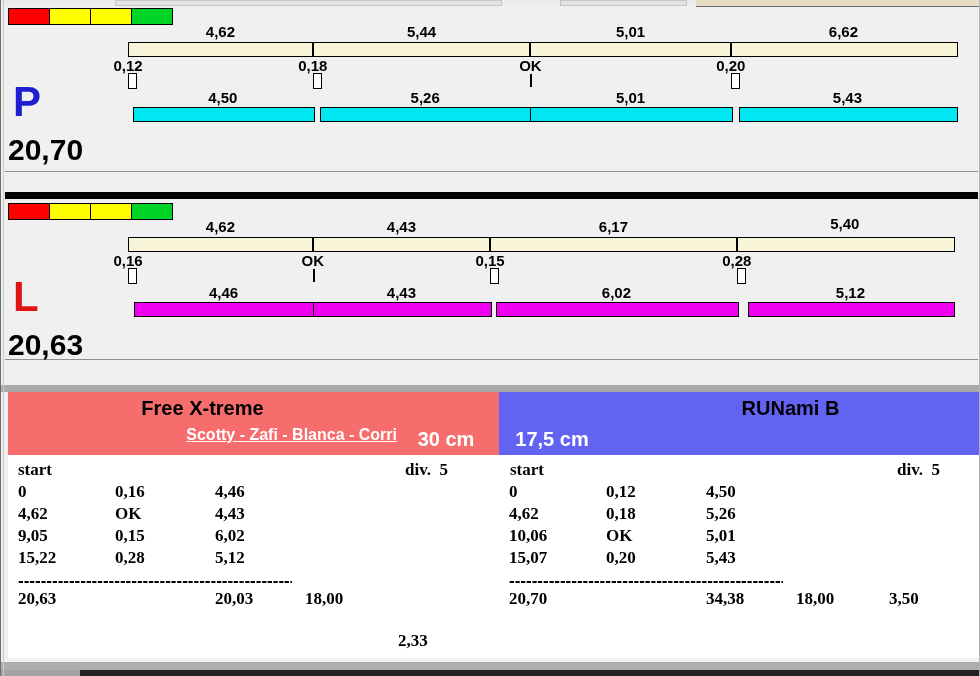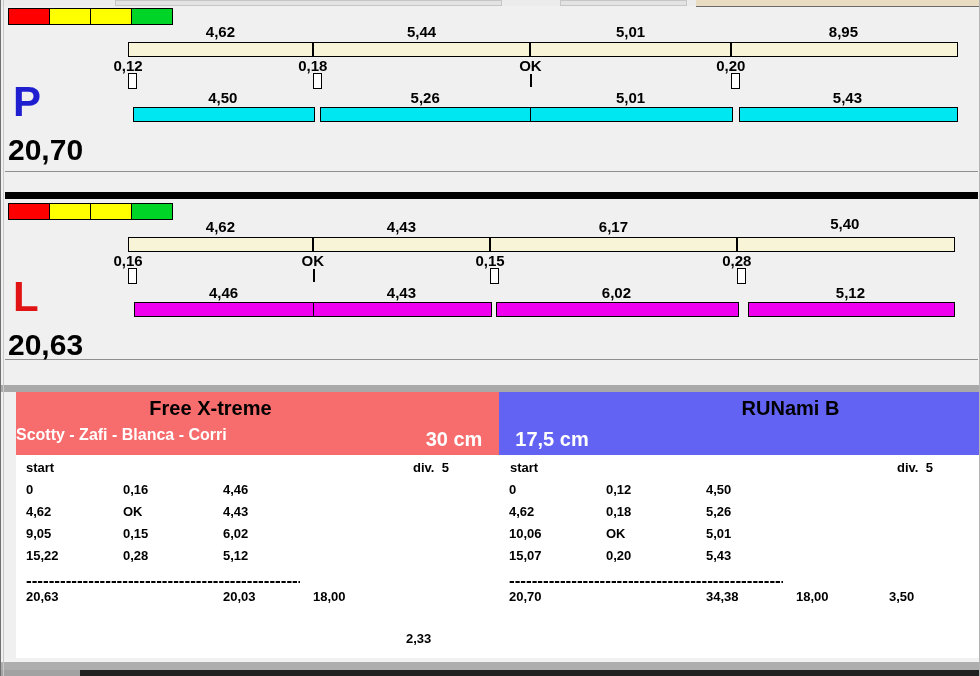--- a/index.html
+++ b/index.html
@@ -29,32 +29,32 @@
   .split-bar{position:absolute;top:35px;height:13px;background:#f8f4d8;border:1px solid #000;box-sizing:content-box;}
   .split-div{position:absolute;top:35px;width:2px;height:15px;background:#000;}
   .bar-label{position:absolute;font-size:15px;font-weight:bold;transform:translateX(-50%);white-space:nowrap;line-height:1;}
   .marker-box{position:absolute;top:66px;width:7px;height:14px;background:#fff;border:1px solid #000;}
   .marker-tick{position:absolute;top:67px;width:2px;height:13px;background:#000;}
   .run-bar{position:absolute;top:100px;height:13px;border:1px solid #000;}
   .divider-black{left:5px;top:192px;width:973px;height:7px;background:#000;}
   
   .gray-band{left:0;top:385px;width:980px;height:7px;background:#a9a9a9;}
   .panel{top:392px;height:266px;box-sizing:border-box;}
-  .panel-left{left:16px;width:560px;border-right:4px solid #3b82f6;}
+  .panel-left{left:8px;width:560px;border-right:4px solid #3b82f6;}
   .panel-right{left:499px;width:534px;}
   .panel-header{position:absolute;left:0;top:0;right:0;height:63px;}
   .panel-title{position:absolute;top:4px;font-size:20px;font-weight:bold;text-align:center;color:#000;line-height:1.2;}
-  .panel-dogs{position:absolute;top:33px;font-size:16px;font-weight:bold;text-align:left;color:#fff;line-height:1.2;}
+  .panel-dogs{position:absolute;top:33px;font-size:16px;font-weight:bold;text-align:right;color:#fff;line-height:1.2;text-decoration:underline;}
   .tl .panel-title,.tl .panel-dogs{left:0;width:389px;}
   .tr .panel-title,.tr .panel-dogs{left:106px;width:371px;}
   .cm-label{position:absolute;top:37px;font-size:20px;font-weight:bold;color:#fff;text-align:center;line-height:1;}
   .cm-left{left:389px;width:98px;}
   .cm-right{left:0;width:106px;}
   .panel-content{position:absolute;left:0;top:63px;right:0;bottom:0;background:#fff;}
-  .tcell{position:absolute;font-size:13px;font-weight:bold;line-height:1;white-space:pre;}
+  .tcell{position:absolute;font-size:17px;font-weight:bold;line-height:1;white-space:pre;font-family:Liberation Serif, serif;}
   .sep-row{position:absolute;font-size:17px;font-weight:bold;line-height:1;width:274px;overflow:hidden;white-space:nowrap;letter-spacing:0px;}
   
   .vscroll{position:absolute;top:0;bottom:0;right:0;width:16px;background:#f3f3f3;border-left:1px solid #e6e6e6;}
   .chev{position:absolute;left:4px;width:7px;height:7px;border-left:2px solid #979797;border-top:2px solid #979797;}
   .chev-up{top:6px;transform:rotate(45deg);}
   .chev-down{bottom:6px;transform:rotate(225deg);}
   
   .date-box{left:397px;top:389px;width:208px;height:39px;background:#fff;border:1px solid #cfcfcf;box-sizing:border-box;
     font-size:21px;text-align:center;line-height:37px;z-index:6;}
   
@@ -94,21 +94,21 @@
         <div class="marker-box" style="left: 307.8px;"></div>
         <span class="bar-label" style="left: 420.2px; top: 83px;">5,26</span>
         <div class="run-bar" style="left: 315px; width: 210.4px; background: rgb(0, 231, 242);"></div>
         <div class="split-div" style="left: 524.4px;"></div>
         <span class="bar-label" style="left: 625.6px; top: 17px;">5,01</span>
         <span class="bar-label" style="left: 525.4px; top: 51px;">OK</span>
         <div class="marker-tick" style="left: 525.4px;"></div>
         <span class="bar-label" style="left: 625.6px; top: 83px;">5,01</span>
         <div class="run-bar" style="left: 525.4px; width: 200.4px; background: rgb(0, 231, 242);"></div>
         <div class="split-div" style="left: 724.8px;"></div>
-        <span class="bar-label" style="left: 838.4px; top: 17px;">8,95</span>
+        <span class="bar-label" style="left: 838.4px; top: 17px;">6,62</span>
         <span class="bar-label" style="left: 725.8px; top: 51px;">0,20</span>
         <div class="marker-box" style="left: 725.8px;"></div>
         <span class="bar-label" style="left: 842.4px; top: 83px;">5,43</span>
         <div class="run-bar" style="left: 733.8px; width: 217.2px; background: rgb(0, 231, 242);"></div>
       </div>
     <div class="lane-letter" style="color: rgb(31, 31, 208);">P</div>
     <div class="lane-total">20,70</div>
   </div>
 
   <div class="abs divider-black"></div>

